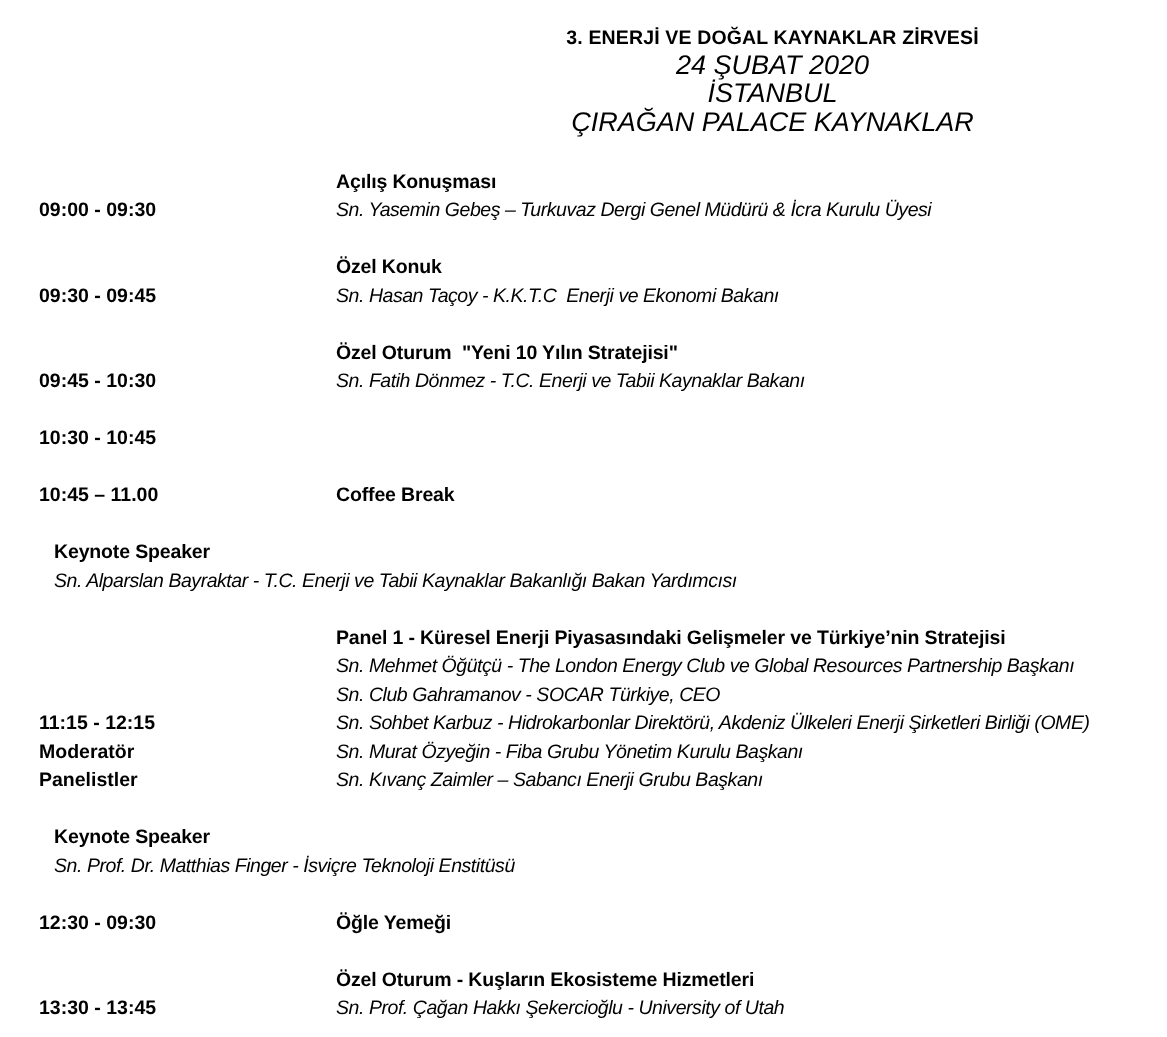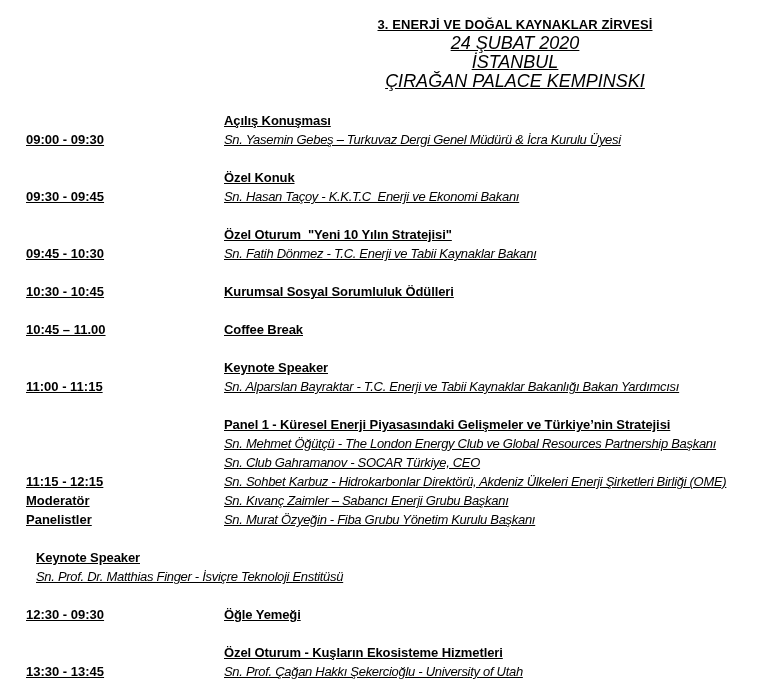--- a/index.html
+++ b/index.html
@@ -3,21 +3,21 @@
 <meta charset="utf-8">
 <style>
   * { margin: 0; padding: 0; box-sizing: border-box; }
   html, body {
     width: 778px; height: 691px;
     background: #ffffff;
     overflow: hidden;
     font-family: "Liberation Sans", sans-serif;
     color: #000000;
   }
-  .page { width: 658px; height: 691px; padding-top: 15px; text-decoration: underline; }
+  .page { width: 658px; height: 691px; padding-top: 15px; }
 
   
   .doc-header {
     margin-left: 252px;
     width: 526px;
     text-align: center;
     line-height: 19px;
     margin-bottom: 20px;
   }
   .doc-title  { font-weight: 700; font-size: 13px; letter-spacing: 0.1px; }
@@ -51,21 +51,21 @@
 </style>
 </head>
 <body>
 
 <div class="page">
 
   <div class="doc-header">
     <div class="doc-title">3. ENERJİ VE DOĞAL KAYNAKLAR ZİRVESİ</div>
     <div class="doc-sub">24 ŞUBAT 2020</div>
     <div class="doc-sub">İSTANBUL</div>
-    <div class="doc-sub">ÇIRAĞAN PALACE KEMPINSKI</div>
+    <div class="doc-sub">ÇIRAĞAN PALACE KAYNAKLAR</div>
   </div>
 
   <div class="schedule" id="schedule">
       <div class="event">
         <div class="time-col"><div class="time">09:00 - 09:30</div></div>
         <div class="content-col">
           <div class="event-title">Açılış Konuşması</div>
           <div class="event-detail">Sn. Yasemin Gebeş – Turkuvaz Dergi Genel Müdürü &amp; İcra Kurulu Üyesi</div>
         </div>
       </div>
@@ -78,46 +78,42 @@
       </div>
       <div class="event">
         <div class="time-col"><div class="time">09:45 - 10:30</div></div>
         <div class="content-col">
           <div class="event-title">Özel Oturum  "Yeni 10 Yılın Stratejisi"</div>
           <div class="event-detail">Sn. Fatih Dönmez - T.C. Enerji ve Tabii Kaynaklar Bakanı</div>
         </div>
       </div>
       <div class="event">
         <div class="time-col"><div class="time">10:30 - 10:45</div></div>
-        <div class="content-col">
-          <div class="event-title">Kurumsal Sosyal Sorumluluk Ödülleri</div>
-        </div>
       </div>
       <div class="event">
         <div class="time-col"><div class="time">10:45 – 11.00</div></div>
         <div class="content-col">
           <div class="event-title">Coffee Break</div>
         </div>
       </div>
       <div class="event">
-        <div class="time-col"><div class="time">11:00 - 11:15</div></div>
         <div class="content-col">
           <div class="event-title">Keynote Speaker</div>
           <div class="event-detail">Sn. Alparslan Bayraktar - T.C. Enerji ve Tabii Kaynaklar Bakanlığı Bakan Yardımcısı</div>
         </div>
       </div>
       <div class="event">
         <div class="time-col"><div class="time">11:15 - 12:15</div><div class="time-role">Moderatör</div><div class="time-role">Panelistler</div></div>
         <div class="content-col">
           <div class="event-title">Panel 1 - Küresel Enerji Piyasasındaki Gelişmeler ve Türkiye’nin Stratejisi</div>
           <div class="event-detail">Sn. Mehmet Öğütçü - The London Energy Club ve Global Resources Partnership Başkanı</div>
           <div class="event-detail">Sn. Club Gahramanov - SOCAR Türkiye, CEO</div>
           <div class="event-detail">Sn. Sohbet Karbuz - Hidrokarbonlar Direktörü, Akdeniz Ülkeleri Enerji Şirketleri Birliği (OME)</div>
+          <div class="event-detail">Sn. Murat Özyeğin - Fiba Grubu Yönetim Kurulu Başkanı</div>
           <div class="event-detail">Sn. Kıvanç Zaimler – Sabancı Enerji Grubu Başkanı</div>
-          <div class="event-detail">Sn. Murat Özyeğin - Fiba Grubu Yönetim Kurulu Başkanı</div>
         </div>
       </div>
       <div class="event">
         <div class="content-col">
           <div class="event-title">Keynote Speaker</div>
           <div class="event-detail">Sn. Prof. Dr. Matthias Finger - İsviçre Teknoloji Enstitüsü</div>
         </div>
       </div>
       <div class="event">
         <div class="time-col"><div class="time">12:30 - 09:30</div></div>

